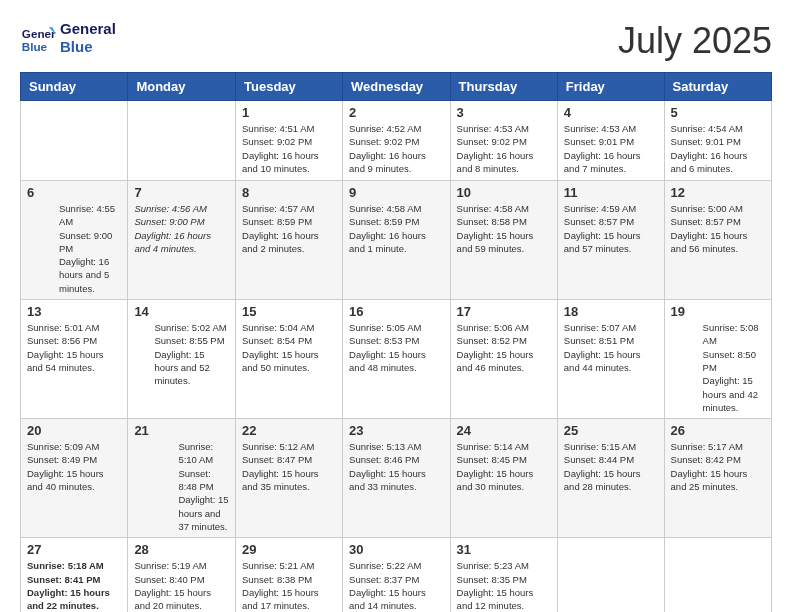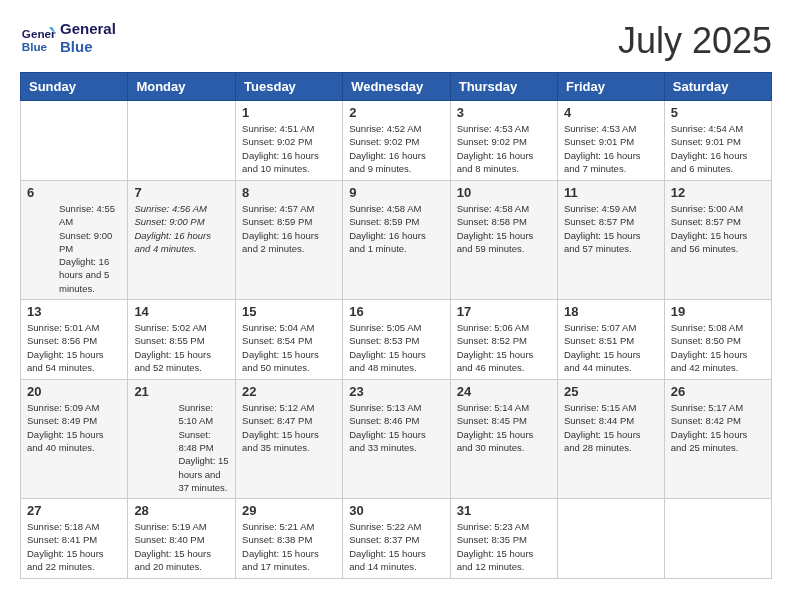--- a/index.html
+++ b/index.html
@@ -192,21 +192,21 @@
       </tr>
       <tr>
         <td>
           <span class="day-number">13</span>
           <div class="day-info" style="white-space: pre-line;">Sunrise: 5:01 AM
 Sunset: 8:56 PM
 Daylight: 15 hours and 54 minutes.</div>
         </td>
         <td>
           <span class="day-number">14</span>
-          <div class="day-info" style="white-space: pre-line;">Sunrise: 5:02 AM
+          <div class="day-info" style="white-space: pre-line; margin-left: 20px;">Sunrise: 5:02 AM
 Sunset: 8:55 PM
 Daylight: 15 hours and 52 minutes.</div>
         </td>
         <td>
           <span class="day-number">15</span>
           <div class="day-info" style="white-space: pre-line;">Sunrise: 5:04 AM
 Sunset: 8:54 PM
 Daylight: 15 hours and 50 minutes.</div>
         </td>
         <td>
@@ -222,21 +222,21 @@
 Daylight: 15 hours and 46 minutes.</div>
         </td>
         <td>
           <span class="day-number">18</span>
           <div class="day-info" style="white-space: pre-line;">Sunrise: 5:07 AM
 Sunset: 8:51 PM
 Daylight: 15 hours and 44 minutes.</div>
         </td>
         <td>
           <span class="day-number">19</span>
-          <div class="day-info" style="white-space: pre-line;">Sunrise: 5:08 AM
+          <div class="day-info" style="white-space: pre-line; margin-left: 32px;">Sunrise: 5:08 AM
 Sunset: 8:50 PM
 Daylight: 15 hours and 42 minutes.</div>
         </td>
       </tr>
       <tr>
         <td>
           <span class="day-number">20</span>
           <div class="day-info" style="white-space: pre-line;">Sunrise: 5:09 AM
 Sunset: 8:49 PM
 Daylight: 15 hours and 40 minutes.</div>
@@ -274,21 +274,21 @@
         <td>
           <span class="day-number">26</span>
           <div class="day-info" style="white-space: pre-line;">Sunrise: 5:17 AM
 Sunset: 8:42 PM
 Daylight: 15 hours and 25 minutes.</div>
         </td>
       </tr>
       <tr>
         <td>
           <span class="day-number">27</span>
-          <div class="day-info" style="white-space: pre-line;">Sunrise: 5:18 AM
+          <div class="day-info" style="white-space: pre-line; font-weight: bold;">Sunrise: 5:18 AM
 Sunset: 8:41 PM
 Daylight: 15 hours and 22 minutes.</div>
         </td>
         <td>
           <span class="day-number">28</span>
           <div class="day-info" style="white-space: pre-line;">Sunrise: 5:19 AM
 Sunset: 8:40 PM
 Daylight: 15 hours and 20 minutes.</div>
         </td>
         <td>

